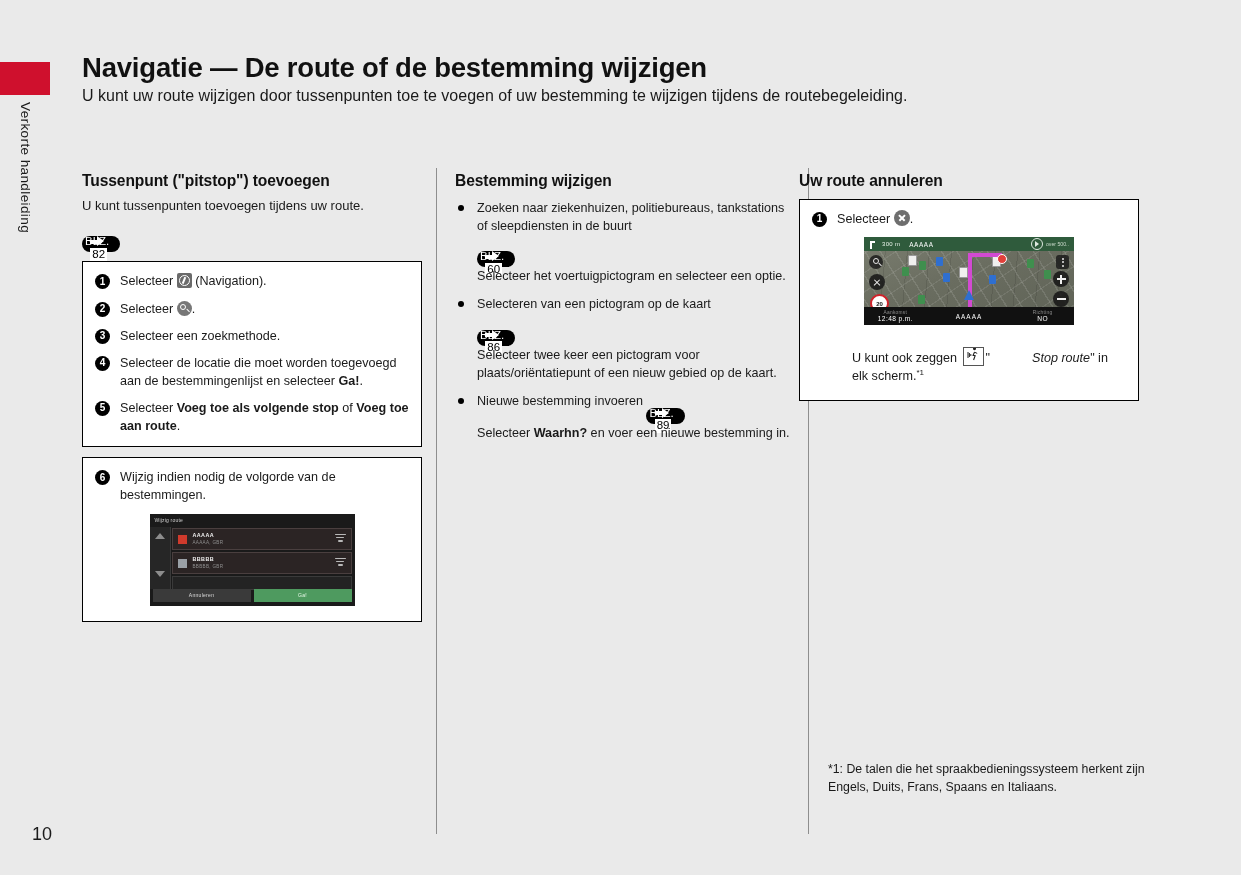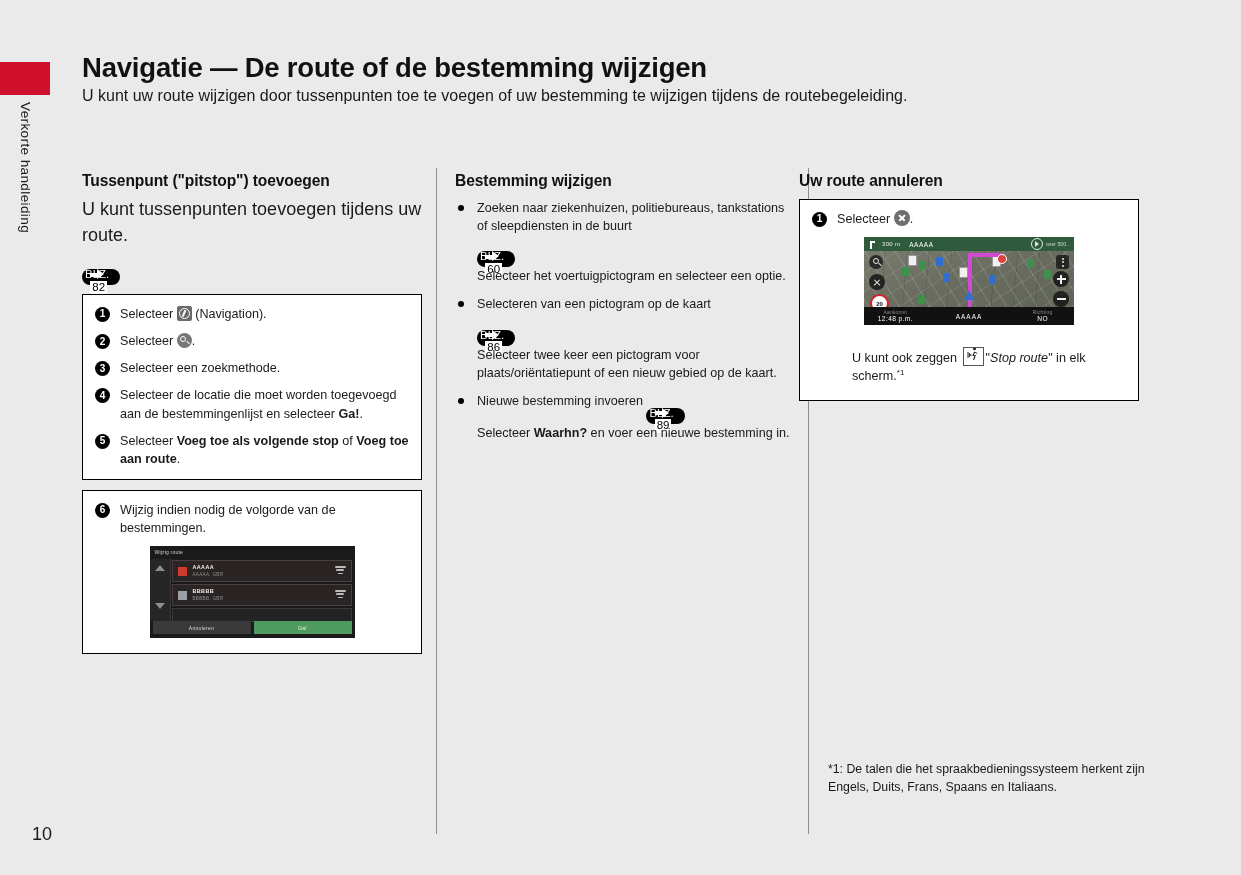--- a/index.html
+++ b/index.html
@@ -79,21 +79,21 @@
   .col3 { left: 799px; width: 340px; }
 
   .col-head {
     font-size: 15.6px;
     font-weight: bold;
     color: #111;
     margin: 0 0 7px 0;
     letter-spacing: -0.1px;
   }
   .col-intro {
-    font-size: 18px;
+    font-size: 13px;
     line-height: 1.42;
     margin: 0 0 4px 0;
   }
 
   
   .blz {
     display: inline-flex;
     align-items: center;
     background: #000;
     color: #fff;
@@ -505,21 +505,21 @@
   .map-bottom .k { font-size: 4.8px; color: #8d8d8d; letter-spacing: .3px; }
   .map-bottom .v { font-size: 6.6px; color: #fff; letter-spacing: .4px; }
   .map-bottom .v.mid { font-size: 6.4px; letter-spacing: 1px; }
 
   .box-note {
     font-size: 12.6px;
     line-height: 1.45;
     margin: 18px 0 0 40px;
   }
   .sup { font-size: 8px; vertical-align: super; }
-  i.ital { font-style: italic; }
+  i.ital { font-style: italic; margin-left: 42px; }
 
   
   .footnote {
     position: absolute;
     left: 828px;
     top: 761px;
     width: 330px;
     font-size: 12.3px;
     line-height: 1.45;
   }

